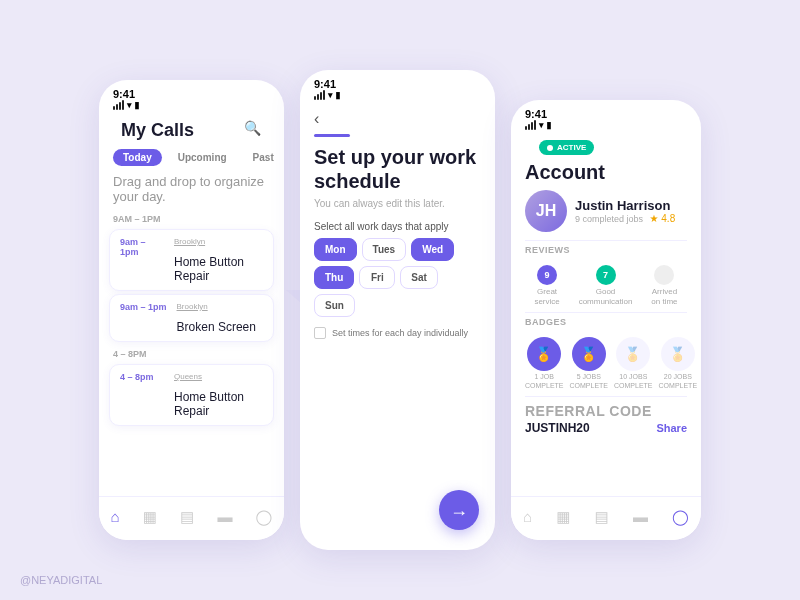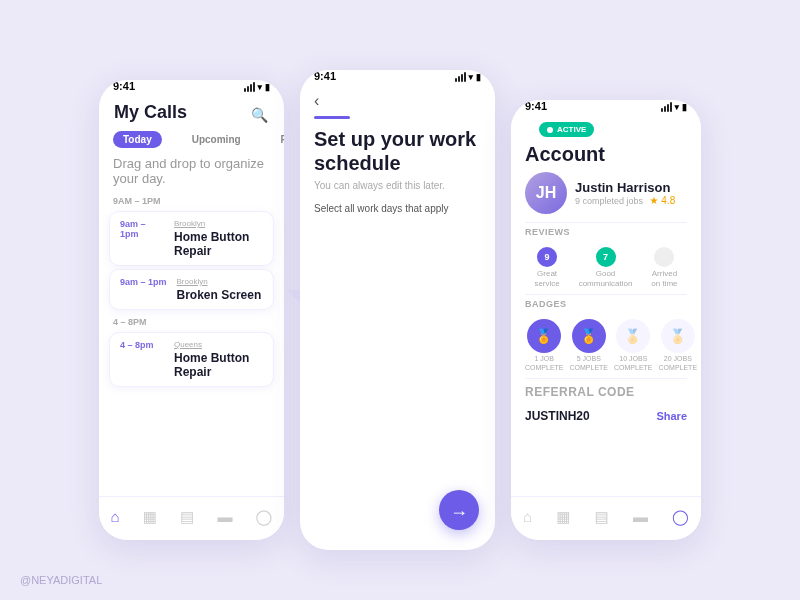--- a/index.html
+++ b/index.html
@@ -45,50 +45,51 @@
     }
 
     .phone-1 { width: 185px; height: 460px; margin-top: 10px; }
     .phone-2 { width: 195px; height: 480px; margin-top: 0; }
     .phone-3 { width: 190px; height: 440px; margin-top: 30px; }
 
     
     .status-bar {
       display: flex;
       justify-content: space-between;
-      align-items: flex-end;
-      padding: 0 14px 4px;
+      align-items: flex-start;
+      padding: 8px 14px 4px;
       font-size: 10px;
       font-weight: 600;
+      flex-direction: column;
     }
     .status-time { font-size: 11px; font-weight: 700; }
     .status-icons { display: flex; gap: 3px; align-items: center; }
     .signal-bars { display: flex; gap: 1px; align-items: flex-end; height: 10px; }
     .signal-bar { width: 2px; background: #222; border-radius: 1px; }
     .signal-bar:nth-child(1) { height: 4px; }
     .signal-bar:nth-child(2) { height: 6px; }
     .signal-bar:nth-child(3) { height: 8px; }
     .signal-bar:nth-child(4) { height: 10px; }
     .wifi-icon { font-size: 9px; }
     .battery-icon { font-size: 9px; }
 
     
     .p1-header {
-      padding: 6px 15px 4px;
+      padding: 6px 22px 4px;
       display: flex;
       justify-content: space-between;
-      align-items: flex-end;
+      align-items: flex-start;
     }
     .p1-title { font-size: 18px; font-weight: 700; color: #1a1a2e; }
     .p1-search { font-size: 14px; color: #555; }
 
     .p1-tabs {
       display: flex;
       padding: 4px 14px;
-      gap: 20px;
+      gap: 6px;
     }
     .tab-btn {
       padding: 3px 10px;
       border-radius: 14px;
       font-size: 10px;
       font-weight: 600;
       border: none;
       cursor: pointer;
     }
     .tab-active { background: #6c5ce7; color: #fff; }
@@ -100,21 +101,21 @@
 
     .call-card {
       margin: 3px 10px;
       background: #fff;
       border-radius: 10px;
       padding: 7px 10px;
       box-shadow: 0 2px 8px rgba(100,80,200,0.07);
       border: 1px solid #f0eeff;
     }
     .call-loc { font-size: 8px; color: #aaa; text-decoration: underline; }
-    .call-title { font-size: 12px; font-weight: 700; color: #1a1a2e; margin-top: 2px; }
+    .call-title { font-size: 12px; font-weight: 400; color: #1a1a2e; margin-top: 9px; }
     .call-row { display: flex; gap: 10px; align-items: flex-start; }
     .call-time-col { color: #7c6ae0; font-size: 9px; font-weight: 600; min-width: 44px; }
 
     
     .bottom-nav {
       position: absolute;
       bottom: 0; left: 0; right: 0;
       height: 44px;
       display: flex;
       align-items: center;
@@ -237,21 +238,21 @@
       border-radius: 50%;
       margin: 0 auto 2px;
       display: flex; align-items: center; justify-content: center;
       font-size: 14px;
     }
     .badge-active { background: #6c5ce7; }
     .badge-inactive { background: #e8e4ff; }
     .badge-label { font-size: 7px; color: #aaa; line-height: 1.2; }
 
     .referral-section { padding: 6px 14px 0; }
-    .referral-title { font-size: 12px; font-weight: 700; color: #aaa; letter-spacing: 0.5px; margin-bottom: 10px; }
+    .referral-title { font-size: 14px; font-weight: 700; color: #aaa; letter-spacing: 0.5px; margin-bottom: 2px; }
     .referral-desc { font-size: 8px; color: #bbb; margin-bottom: 5px; }
     .referral-code-row { display: flex; justify-content: space-between; align-items: center; }
     .referral-code { font-size: 12px; font-weight: 700; color: #1a1a2e; }
     .referral-share { font-size: 11px; font-weight: 700; color: #6c5ce7; cursor: pointer; text-align: center; }
 
     
     .watermark {
       position: absolute;
       bottom: 14px;
       left: 20px;
@@ -355,23 +356,36 @@
         <span class="battery-icon">▮</span>
       </div>
     </div>
 
     <div class="p2-back">‹</div>
     <div class="p2-purple-bar"></div>
     <div class="p2-heading">Set up your work schedule</div>
     <div class="p2-sub">You can always edit this later.</div>
     <div class="p2-select-label">Select all work days that apply</div>
 
-
-
-
+    <div class="day-buttons">
+      <button class="day-btn day-active">Mon</button>
+      <button class="day-btn day-inactive">Tues</button>
+      <button class="day-btn day-active">Wed</button>
+      <button class="day-btn day-active">Thu</button>
+      <button class="day-btn day-inactive">Fri</button>
+      <button class="day-btn day-inactive">Sat</button>
+      <button class="day-btn day-inactive">Sun</button>
+    </div>
+
+
+
+    <div class="p2-checkbox">
+      <div class="checkbox-box"></div>
+      <span>Set times for each day individually</span>
+    </div>
 
     <div class="fab-btn">→</div>
   </div>
 
   <div class="phone phone-3">
     <div class="status-bar">
       <span class="status-time">9:41</span>
       <div class="status-icons">
         <div class="signal-bars">
           <div class="signal-bar"></div>

